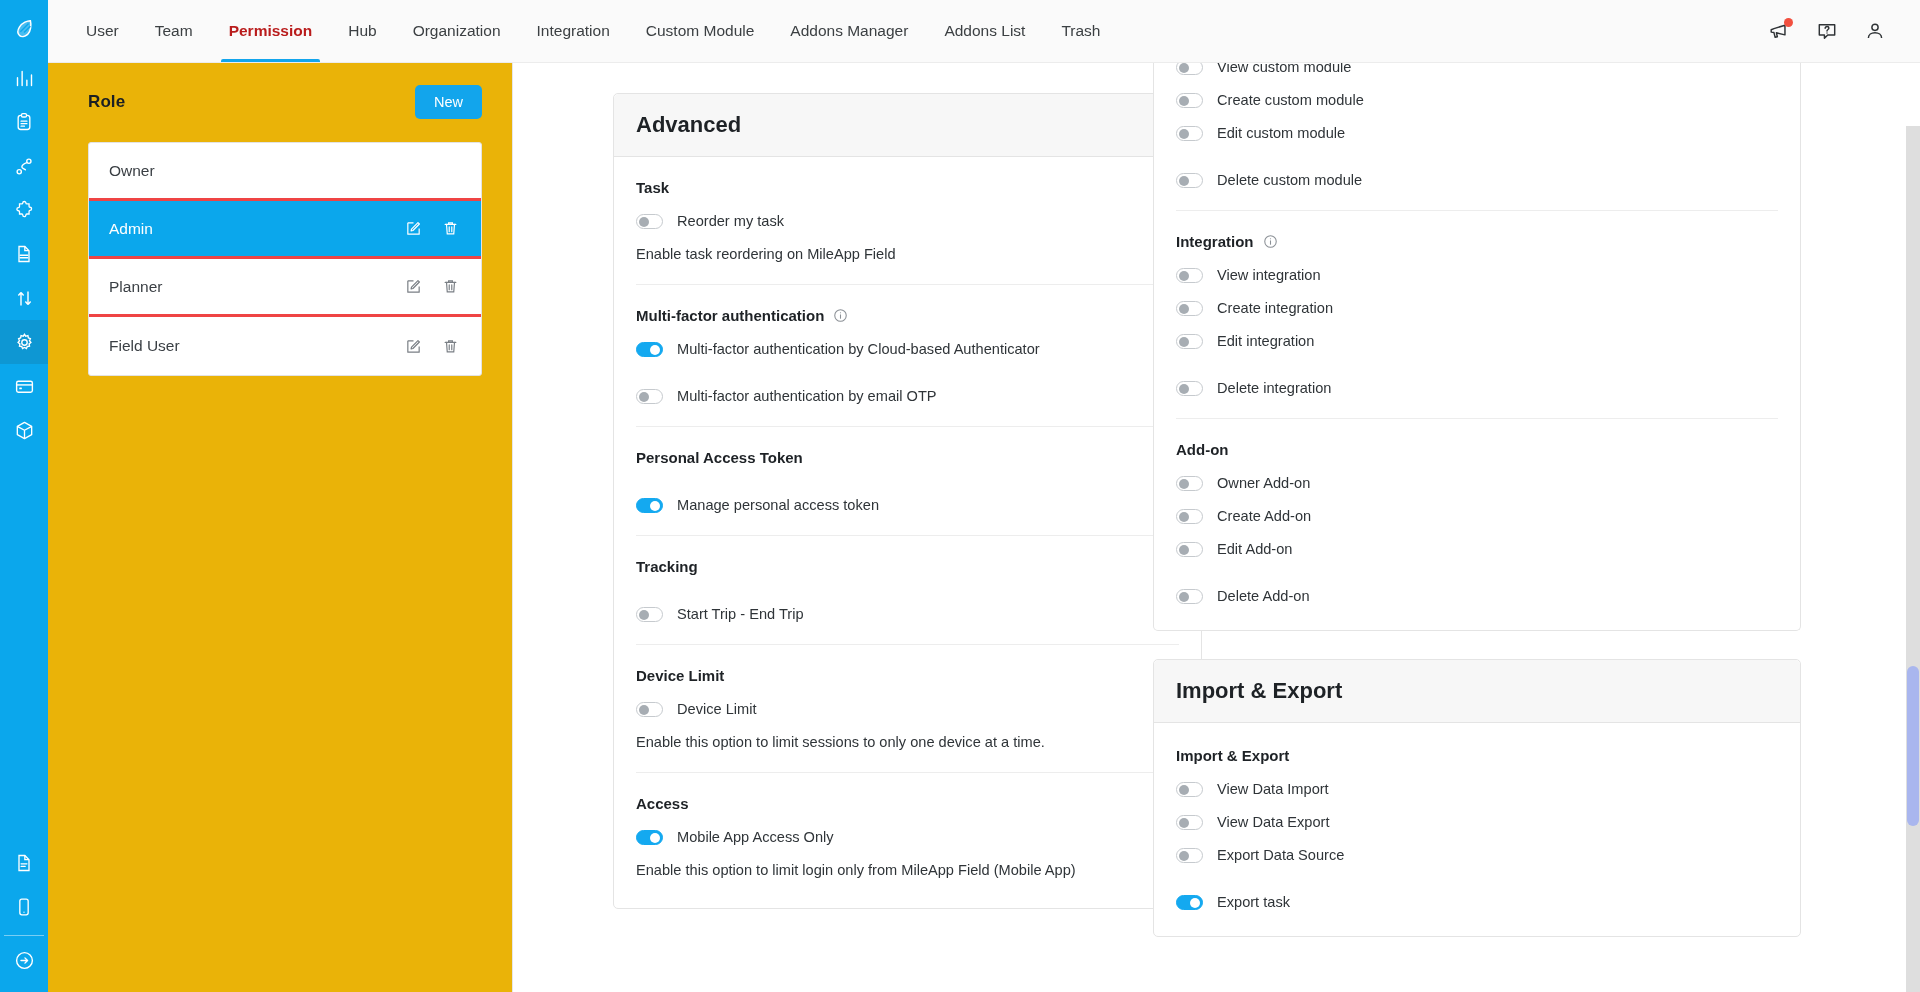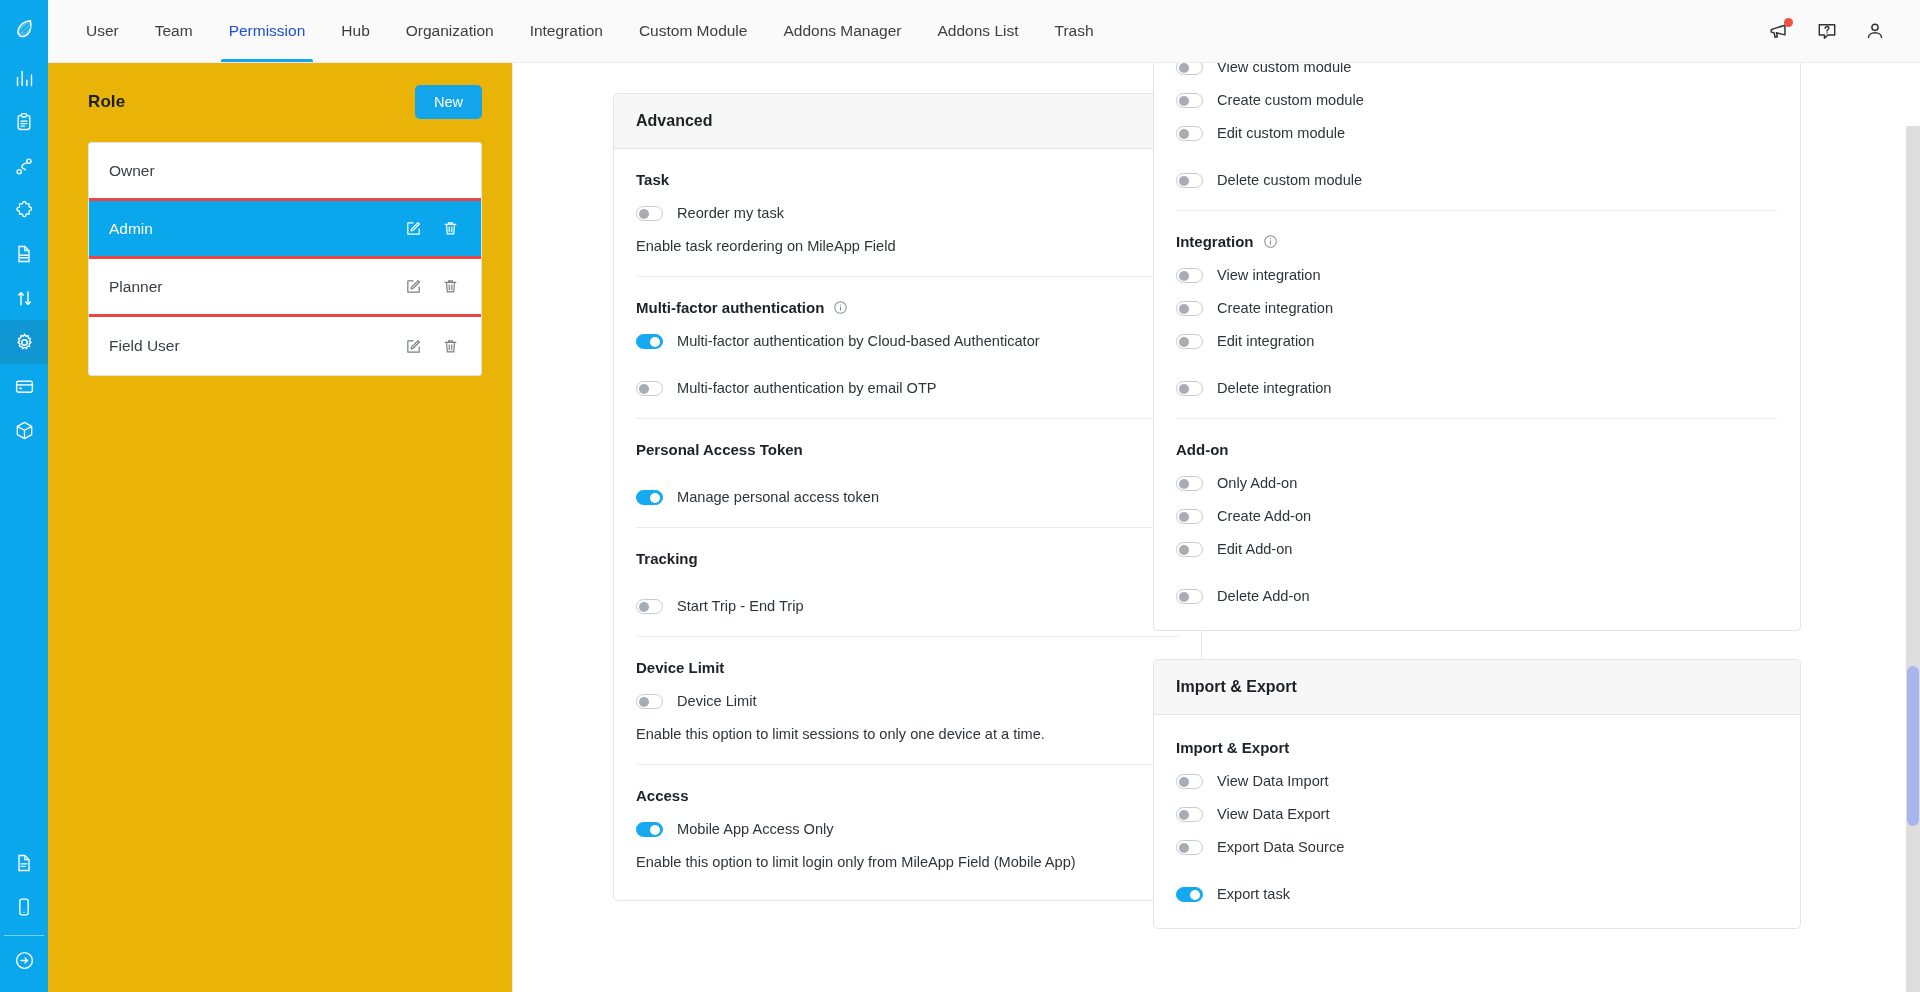--- a/index.html
+++ b/index.html
@@ -39,21 +39,21 @@
     background: #FAFAFA;
     border-bottom: 1px solid #ECECEC;
     display: flex; align-items: stretch; position: relative;
   }
   .tabs { display: flex; align-items: stretch; padding-left: 20px; }
   .tab {
     display: flex; align-items: center; padding: 0 18px;
     font-size: 15.5px; color: #3C4043; white-space: nowrap;
     position: relative; cursor: pointer;
   }
-  .tab.active { color: #1d4ed8; }
+  .tab.active { color: #b91c1c; font-weight: bold; }
   .tab.active::after {
     content: ""; position: absolute; left: 10px; right: 10px; bottom: 0;
     height: 3px; background: #12A5EC; border-radius: 2px 2px 0 0;
   }
   .topbar-right {
     margin-left: auto; display: flex; align-items: center; gap: 26px;
     padding-right: 34px;
   }
   .tb-icon { position: relative; color: #2F3336; display:flex; align-items:center; cursor:pointer; }
   .tb-badge {
@@ -100,21 +100,21 @@
   .col-mid { width: 620px; min-width: 620px; padding: 0 0 0 100px; }
   .col-right { width: 640px; min-width: 640px; padding-left: 20px; }
 
   .card {
     border: 1px solid #E4E4E4; border-radius: 5px; background: #fff;
     width: 589px;
   }
   .card-header {
     background: #F7F7F7; border-bottom: 1px solid #E4E4E4;
     border-radius: 5px 5px 0 0;
-    padding: 18px 22px; font-size: 16px; font-weight: bold; color: #1E2226;
+    padding: 18px 22px; font-size: 22px; font-weight: bold; color: #1E2226;
   }
   .card-body { padding: 22px 22px 26px 22px; }
 
   .group { padding-bottom: 4px; }
   .group + .group { border-top: 1px solid #EDEDED; padding-top: 22px; margin-top: 18px; }
   .group-title {
     font-size: 15px; font-weight: bold; color: #1E2226;
     display: flex; align-items: center; gap: 9px; margin-bottom: 17px;
   }
   .info-ico { color: #8B9096; display: flex; }
@@ -559,21 +559,21 @@
               </div>
 
               <div class="group">
                 <div class="group-title">
                   <span>Add-on</span>
                 </div>
                 <div class="tgl-row">
                   <span class="tgl">
                       <span class="knob"></span>
                     </span>
-                  <span class="tgl-label">Only Add-on</span>
+                  <span class="tgl-label">Owner Add-on</span>
                 </div>
                 <div class="tgl-row">
                   <span class="tgl">
                       <span class="knob"></span>
                     </span>
                   <span class="tgl-label">Create Add-on</span>
                 </div>
                 <div class="tgl-row">
                   <span class="tgl">
                       <span class="knob"></span>

